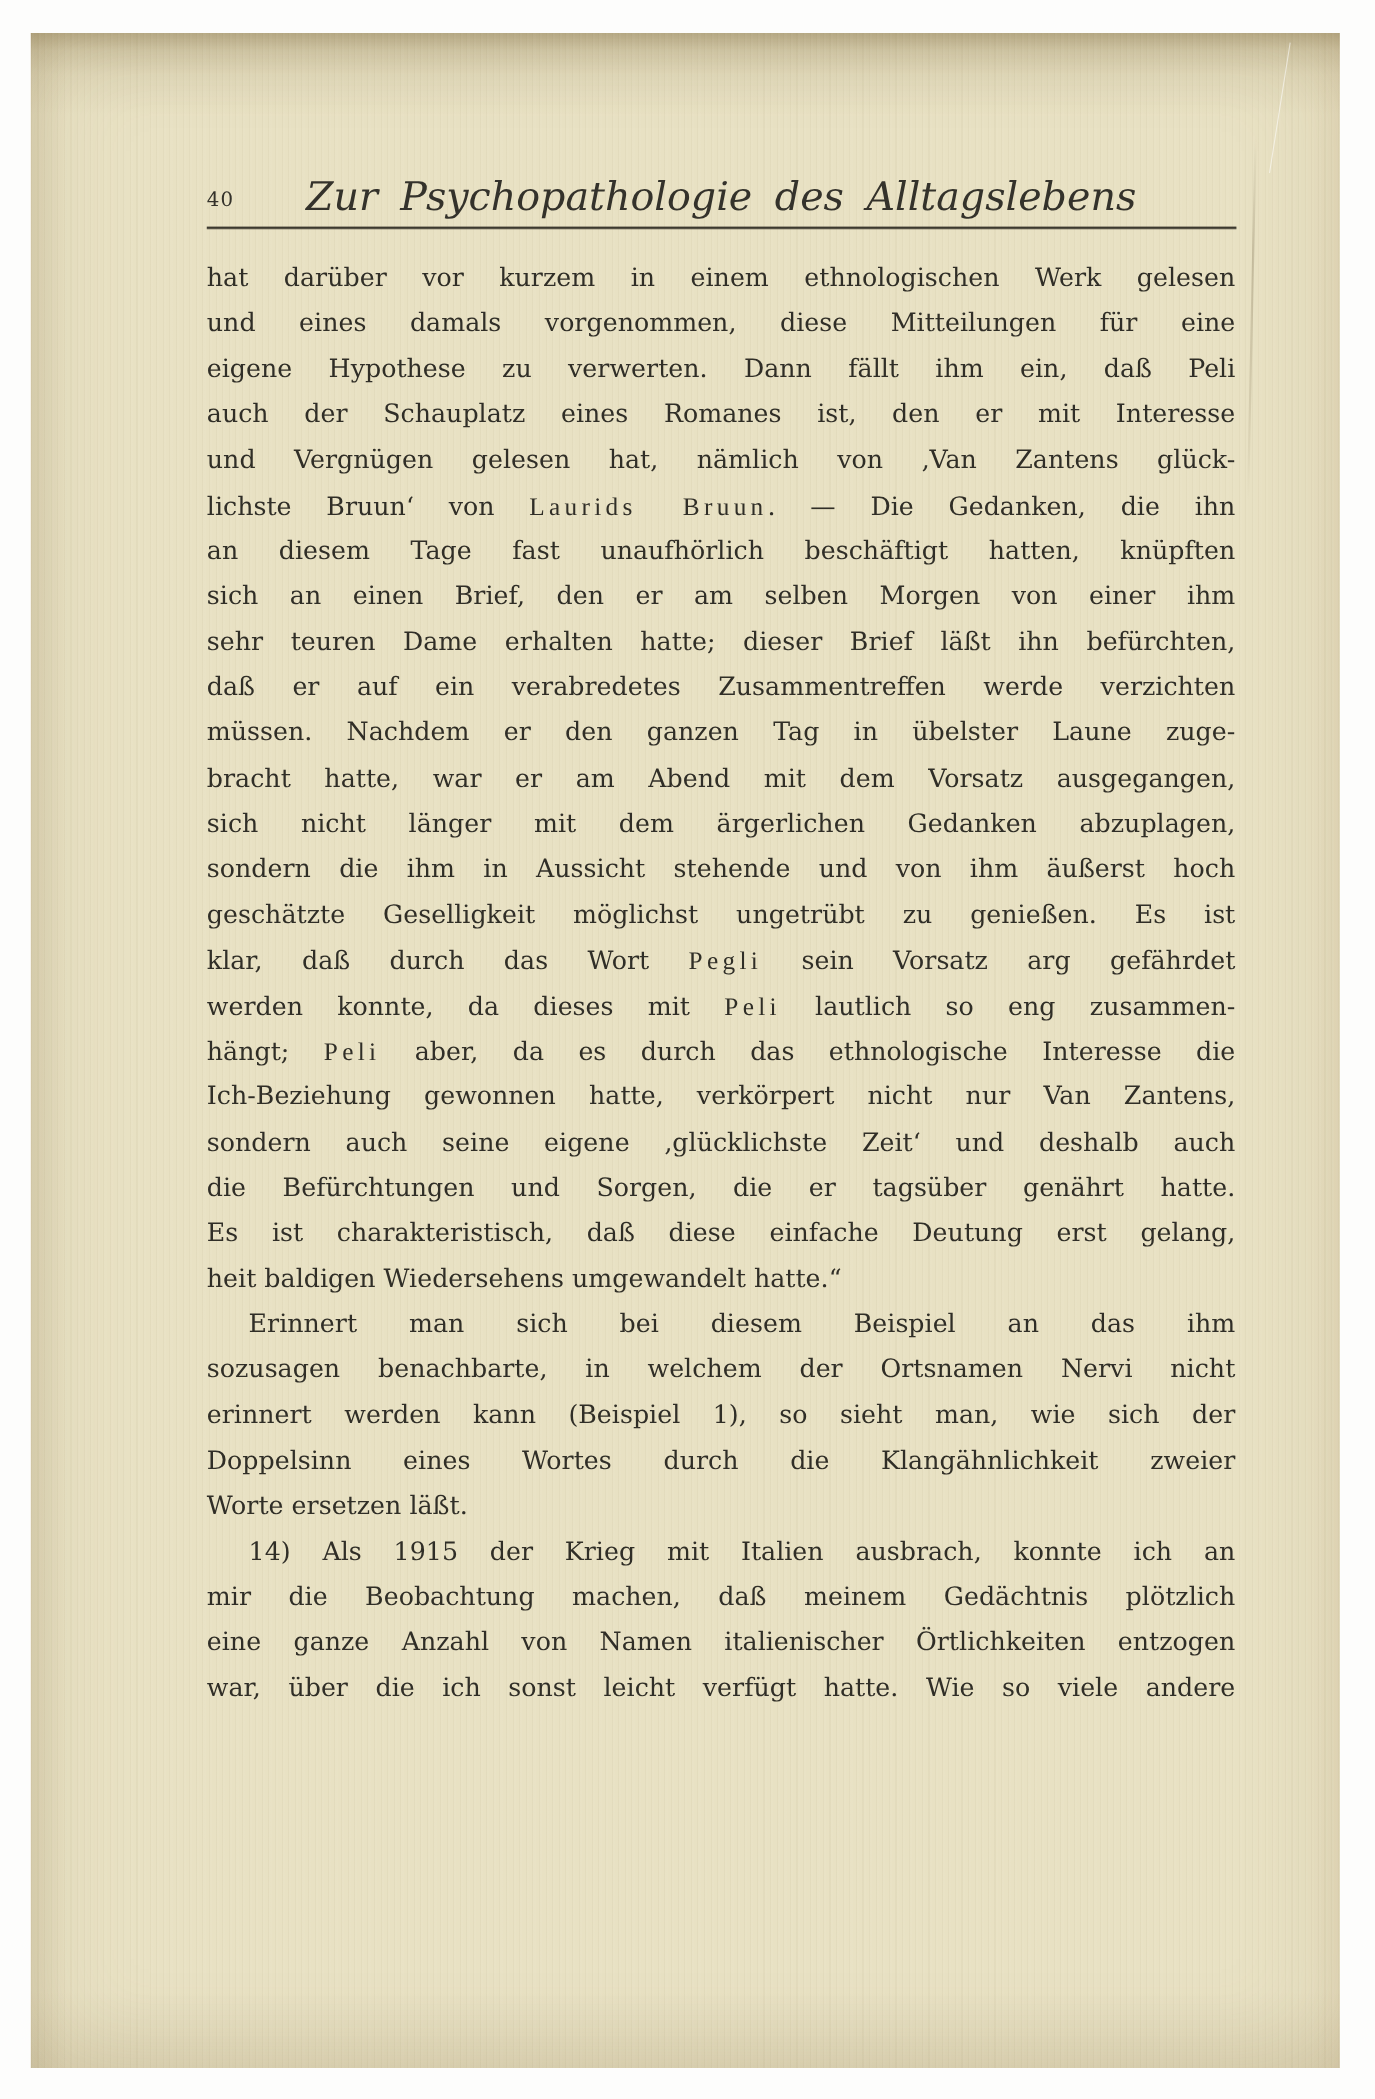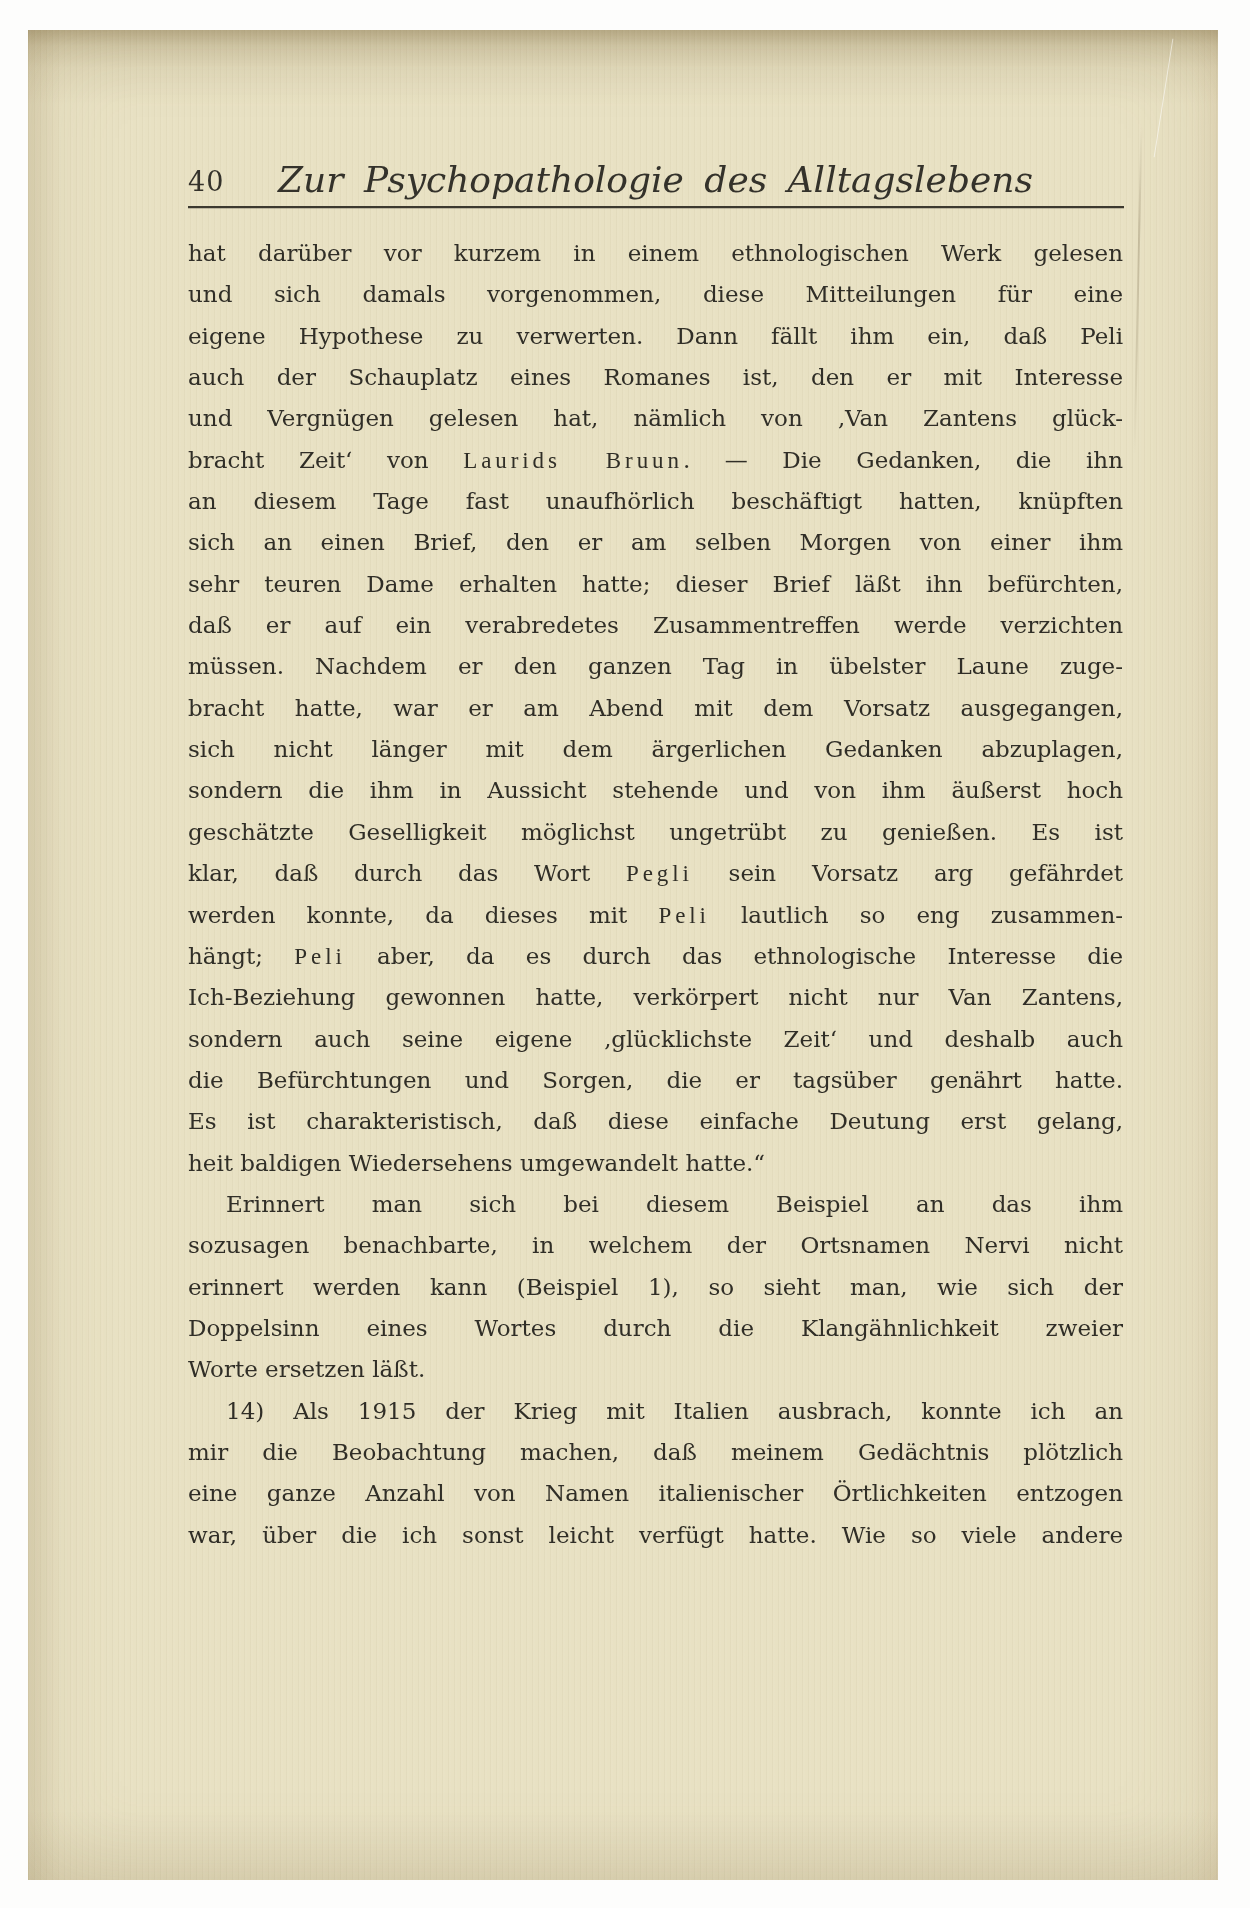--- a/index.html
+++ b/index.html
@@ -34,21 +34,21 @@
   .crease-d {
     position: absolute;
     left: 1135px; top: 8px;
     width: 1px; height: 120px;
     background: rgba(255,255,255,0.55);
     transform: rotate(9deg);
   }
   .page-number {
     position: absolute;
     left: 160px; top: 132px;
-    font-size: 27px; line-height: 40px;
+    font-size: 18px; line-height: 40px;
     color: #34322b;
     letter-spacing: 1px;
   }
   .running-title {
     position: absolute;
     left: 160px; top: 128px;
     width: 935px;
     text-align: center;
     font-style: italic;
     font-size: 36px; line-height: 44px;
@@ -90,25 +90,25 @@
   <div class="crease-d"></div>
 
   <div class="page-number">40</div>
 
   <div class="running-title">Zur Psychopathologie des Alltagslebens</div>
 
   <div class="header-rule"></div>
 
   <div class="body-text">
       <div class="line"><span class="">hat darüber vor kurzem in einem ethnologischen Werk gelesen</span></div>
-      <div class="line"><span class="">und sich damals vorgenommen, diese Mitteilungen für eine</span></div>
+      <div class="line"><span class="">und eines damals vorgenommen, diese Mitteilungen für eine</span></div>
       <div class="line"><span class="">eigene Hypothese zu verwerten. Dann fällt ihm ein, daß Peli</span></div>
       <div class="line"><span class="">auch der Schauplatz eines Romanes ist, den er mit Interesse</span></div>
       <div class="line"><span class="">und Vergnügen gelesen hat, nämlich von ‚Van Zantens glück-</span></div>
-      <div class="line"><span class="">bracht Zeit‘ von </span><span class="sperr">Laurids Bruun</span><span class="">. — Die Gedanken, die ihn</span></div>
+      <div class="line"><span class="">lichste Bruun‘ von </span><span class="sperr">Laurids Bruun</span><span class="">. — Die Gedanken, die ihn</span></div>
       <div class="line"><span class="">an diesem Tage fast unaufhörlich beschäftigt hatten, knüpften</span></div>
       <div class="line"><span class="">sich an einen Brief, den er am selben Morgen von einer ihm</span></div>
       <div class="line"><span class="">sehr teuren Dame erhalten hatte; dieser Brief läßt ihn befürchten,</span></div>
       <div class="line"><span class="">daß er auf ein verabredetes Zusammentreffen werde verzichten</span></div>
       <div class="line"><span class="">müssen. Nachdem er den ganzen Tag in übelster Laune zuge-</span></div>
       <div class="line"><span class="">bracht hatte, war er am Abend mit dem Vorsatz ausgegangen,</span></div>
       <div class="line"><span class="">sich nicht länger mit dem ärgerlichen Gedanken abzuplagen,</span></div>
       <div class="line"><span class="">sondern die ihm in Aussicht stehende und von ihm äußerst hoch</span></div>
       <div class="line"><span class="">geschätzte Geselligkeit möglichst ungetrübt zu genießen. Es ist</span></div>
       <div class="line"><span class="">klar, daß durch das Wort </span><span class="sperr">Pegli</span><span class=""> sein Vorsatz arg gefährdet</span></div>

